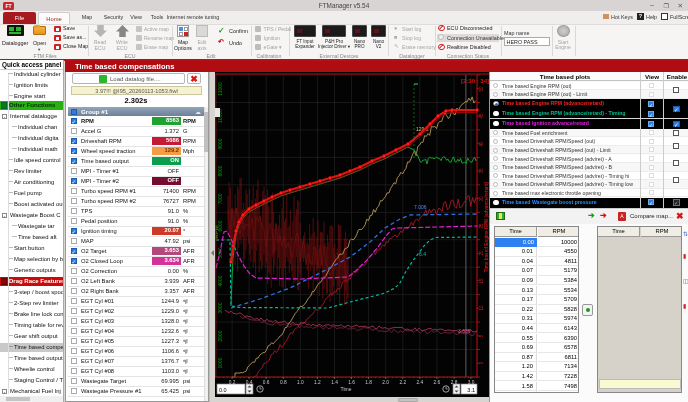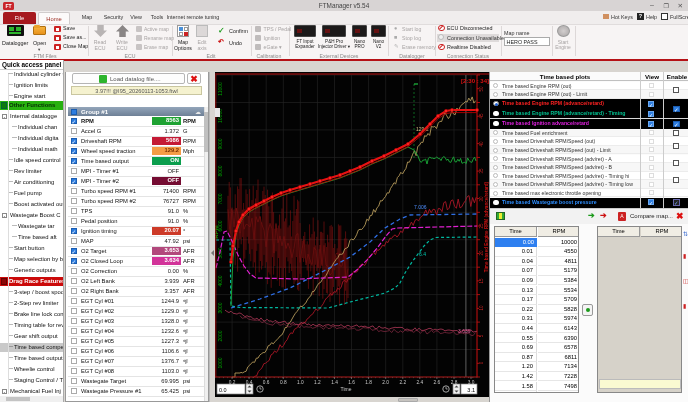--- a/index.html
+++ b/index.html
@@ -196,27 +196,31 @@
 <div style="position:absolute;left:8px;top:308.0px;width:5px;border-top:1px solid #bbb"></div>
 <div style="position:absolute;left:14px;top:305.5px;font-size:5.9px;color:#111;white-space:nowrap">Wheelie control</div>
 <div style="position:absolute;left:8px;top:319.0px;width:5px;border-top:1px solid #bbb"></div>
 <div style="position:absolute;left:14px;top:316.5px;font-size:5.9px;color:#111;white-space:nowrap">Staging Control / T</div>
 <div style="position:absolute;left:2px;top:328.5px;width:5px;height:5px;border:0.5px solid #888;background:#fff;font-size:4px;line-height:4px;text-align:center;color:#333">-</div>
 <div style="position:absolute;left:10px;top:327.5px;font-size:5.9px;color:#111;white-space:nowrap">Mechanical Fuel Inj</div>
 <div style="position:absolute;left:8px;top:14px;height:320px;border-left:1px solid #ddd"></div>
 <div style="position:absolute;left:0;top:336px;width:64px;height:6px;background:#f0f0f0"></div>
 <div style="position:absolute;left:6px;top:337px;width:24px;height:4px;background:#c4c4c4"></div>
 </div>
+<div style="position:absolute;left:65px;top:60.5px;width:623px;height:11px;background:#b00d12">
+      <span style="position:absolute;left:10px;top:1px;font-size:7.6px;font-weight:bold;color:#fff">Time based compensations</span>
+    </div>
 <div style="position:absolute;left:65px;top:72px;width:144px;height:330px;background:#fff;border:1px solid #999;border-top:none;overflow:hidden">
 <div style="position:absolute;left:6px;top:1px;width:113px;height:11px;background:#fdfdfd;border:1px solid #b5b5b5;border-radius:2px">
         <span style="position:absolute;left:26px;top:1px;width:8px;height:8px;background:#2db52d;border-radius:1px;display:block"></span>
         <span style="position:absolute;left:37px;top:1.5px;font-size:6px;color:#555">Load datalog file....</span>
       </div>
 <div style="position:absolute;left:121px;top:1px;width:14px;height:11px;background:#fdfdfd;border:1px solid #b5b5b5;border-radius:2px;color:#dd1111;font-weight:bold;font-size:9px;text-align:center;line-height:10px">✖</div>
 <div style="position:absolute;left:5px;top:13.5px;width:131px;height:9px;background:#f5f2cf;border:1px solid #c9c6a0;font-size:5.6px;color:#555;text-align:center;line-height:9px;white-space:nowrap">3.97!!! @I95_20260113-1053.ftwl</div>
+<div style="position:absolute;left:0;top:24px;width:140px;font-size:7.5px;font-weight:bold;color:#000;text-align:center">2.302s</div>
 <div style="position:absolute;left:2px;top:35px;width:138px;height:9px;background:linear-gradient(#93a5ba,#6e8096)">
         <span style="position:absolute;left:3px;top:1.5px;width:6px;height:6px;background:#2d7de0;border:0.5px solid #1a5cb0;display:block"></span>
         <span style="position:absolute;left:13px;top:0.6px;font-size:6.2px;font-weight:bold;color:#fff">Group #1</span>
         <span style="position:absolute;right:5px;top:0.5px;font-size:6px;color:#e8e8e8">☁</span>
       </div>
 <div style="position:absolute;left:2px;top:44.5px;width:136px;height:10px;border-bottom:1px solid #e4e4e4">
 <span style="position:absolute;left:2.5px;top:1.5px;width:6px;height:6px;background:#2d7de0;border:0.5px solid #1a5cb0;display:block;color:#fff;font-size:5.5px;line-height:6px;text-align:center">✓</span>
 <span style="position:absolute;left:13px;top:1.2px;font-size:5.8px;font-weight:bold;color:#111;white-space:nowrap">RPM</span>
 <span style="position:absolute;left:84px;top:0.8px;width:29px;height:7.6px;background:#1ea232;display:block;text-align:right;font-size:5.8px;font-weight:bold;color:#fff;line-height:7.6px;padding-right:2px;box-sizing:border-box">8563</span>
 <span style="position:absolute;left:115px;top:1.2px;font-size:5.8px;font-weight:bold;color:#111">RPM</span>

